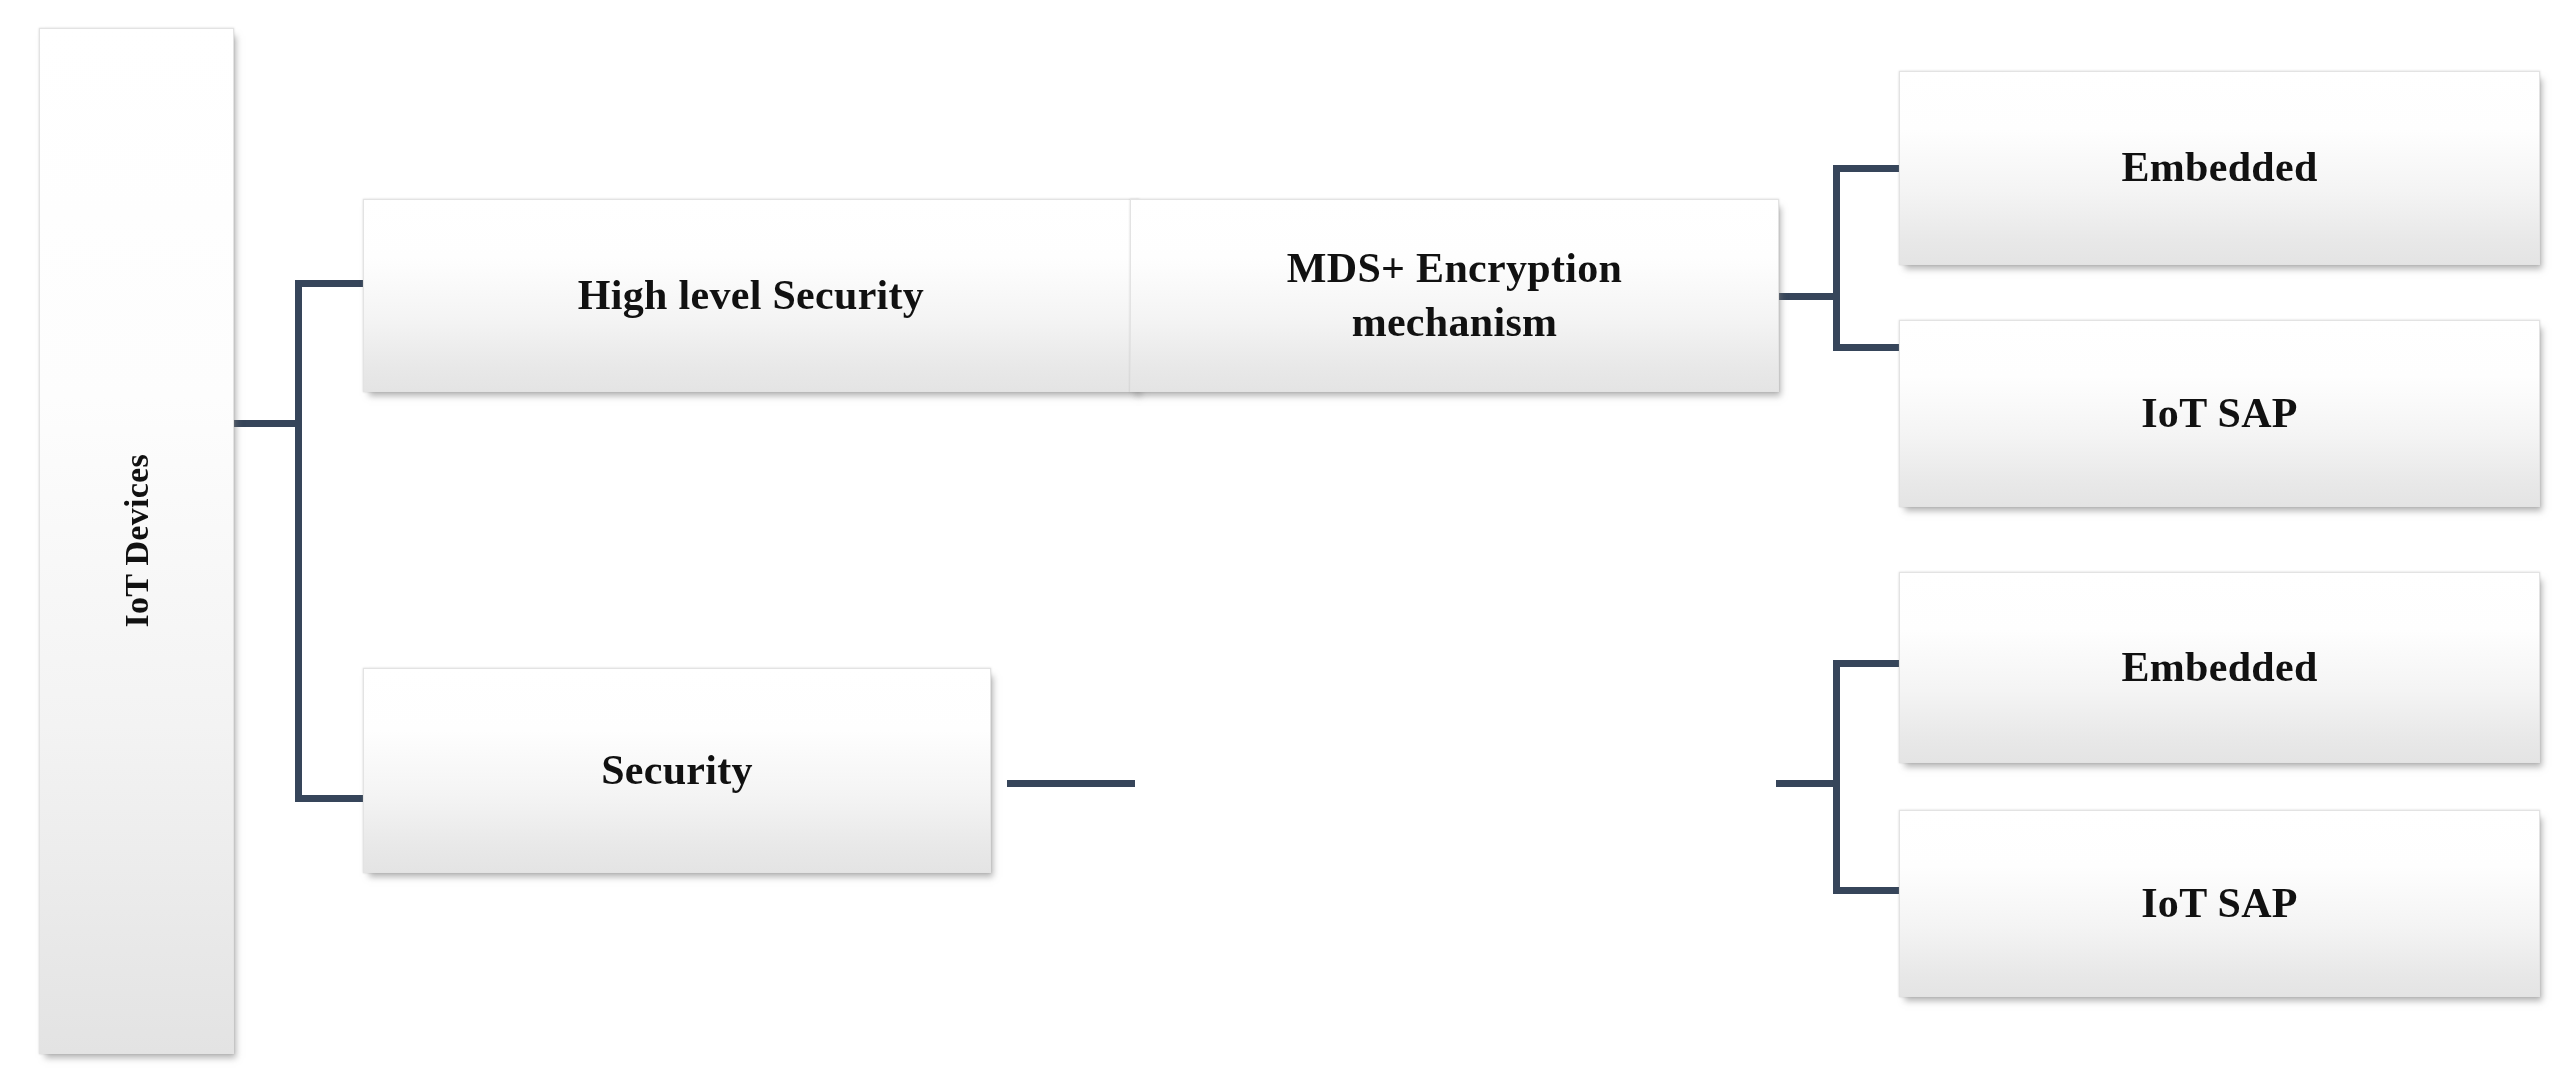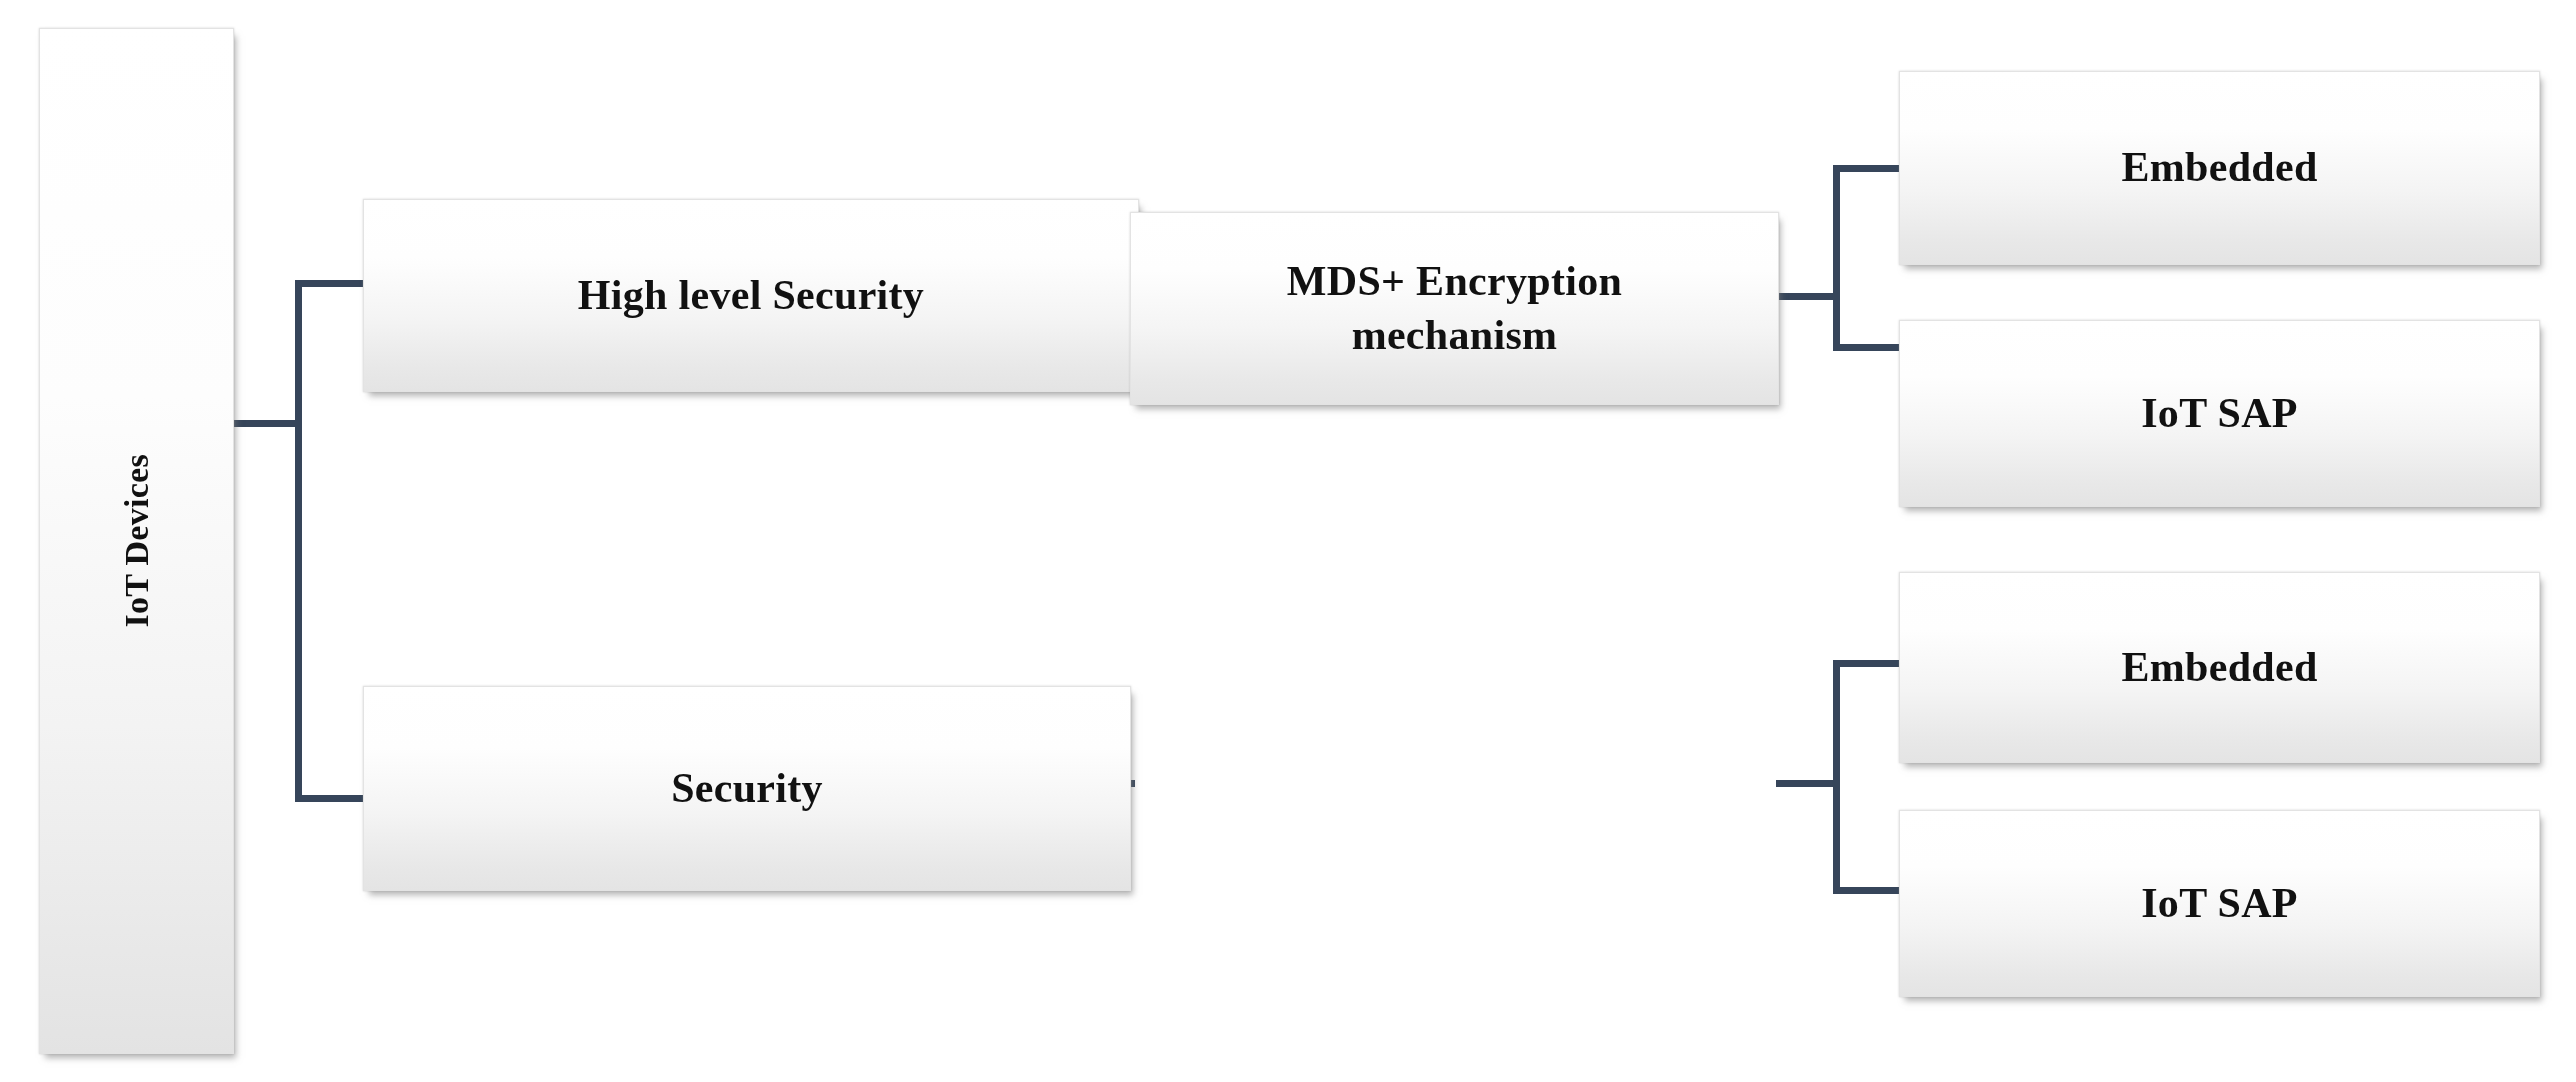--- a/index.html
+++ b/index.html
@@ -95,34 +95,34 @@
   <div class="conn h" style="left:1833px; top:887px; width:70px;"></div>
 
   <div class="node vertical fs-52" style="left:39px; top:28px; width:195px; height:1026px;">
     <span class="label">IoT Devices</span>
   </div>
 
   <div class="node fs-50" style="left:363px; top:199px; width:776px; height:193px;">
     <span class="label">High level Security</span>
   </div>
 
-  <div class="node fs-50" style="left:1130px; top:212px; width:649px; height:193px;">
+  <div class="node fs-50" style="left:1130px; top:199px; width:649px; height:193px;">
     <span class="label">MDS+ Encryption
 mechanism</span>
   </div>
 
   <div class="node fs-50" style="left:1899px; top:71px; width:641px; height:194px;">
     <span class="label">Embedded</span>
   </div>
 
   <div class="node fs-50" style="left:1899px; top:320px; width:641px; height:187px;">
     <span class="label">IoT SAP</span>
   </div>
 
-  <div class="node fs-50" style="left:363px; top:686px; width:768px; height:205px;justify-content:center;">
+  <div class="node fs-50" style="left:363px; top:668px; width:628px; height:205px;justify-content:center;">
     <span class="label">Security</span>
   </div>
 
 
   <div class="node fs-50" style="left:1899px; top:572px; width:641px; height:191px;">
     <span class="label">Embedded</span>
   </div>
 
   <div class="node fs-50" style="left:1899px; top:810px; width:641px; height:187px;">
     <span class="label">IoT  SAP</span>

